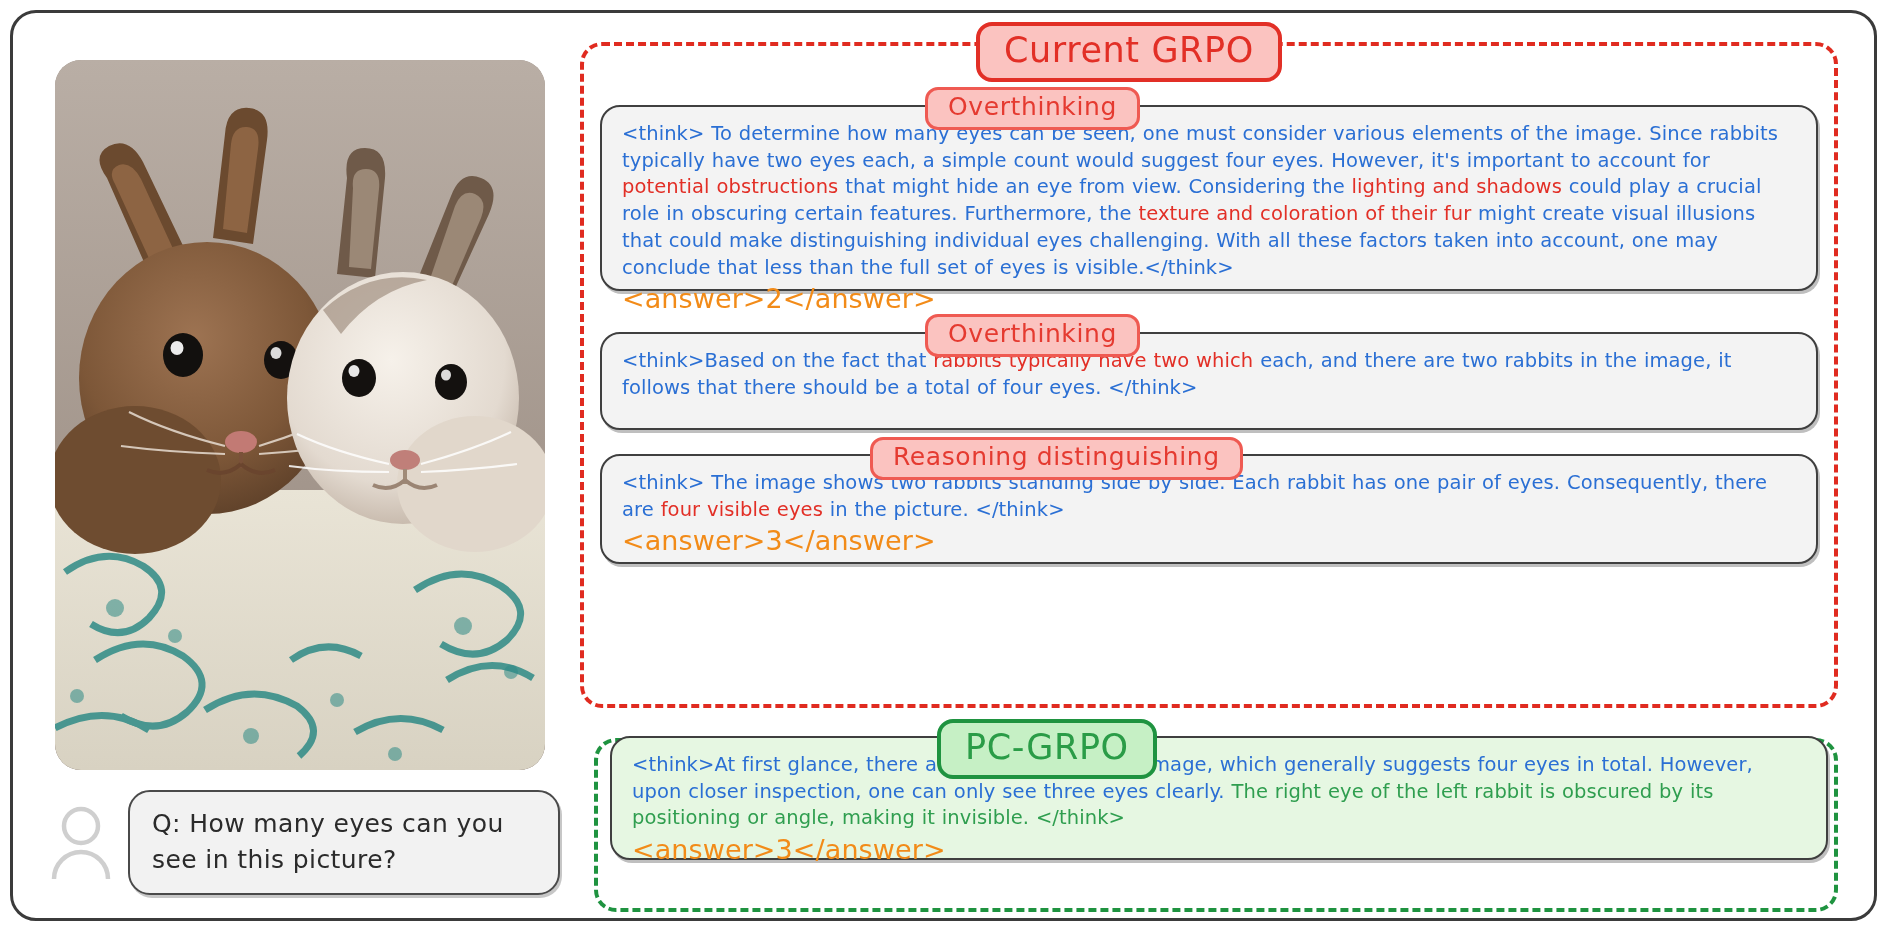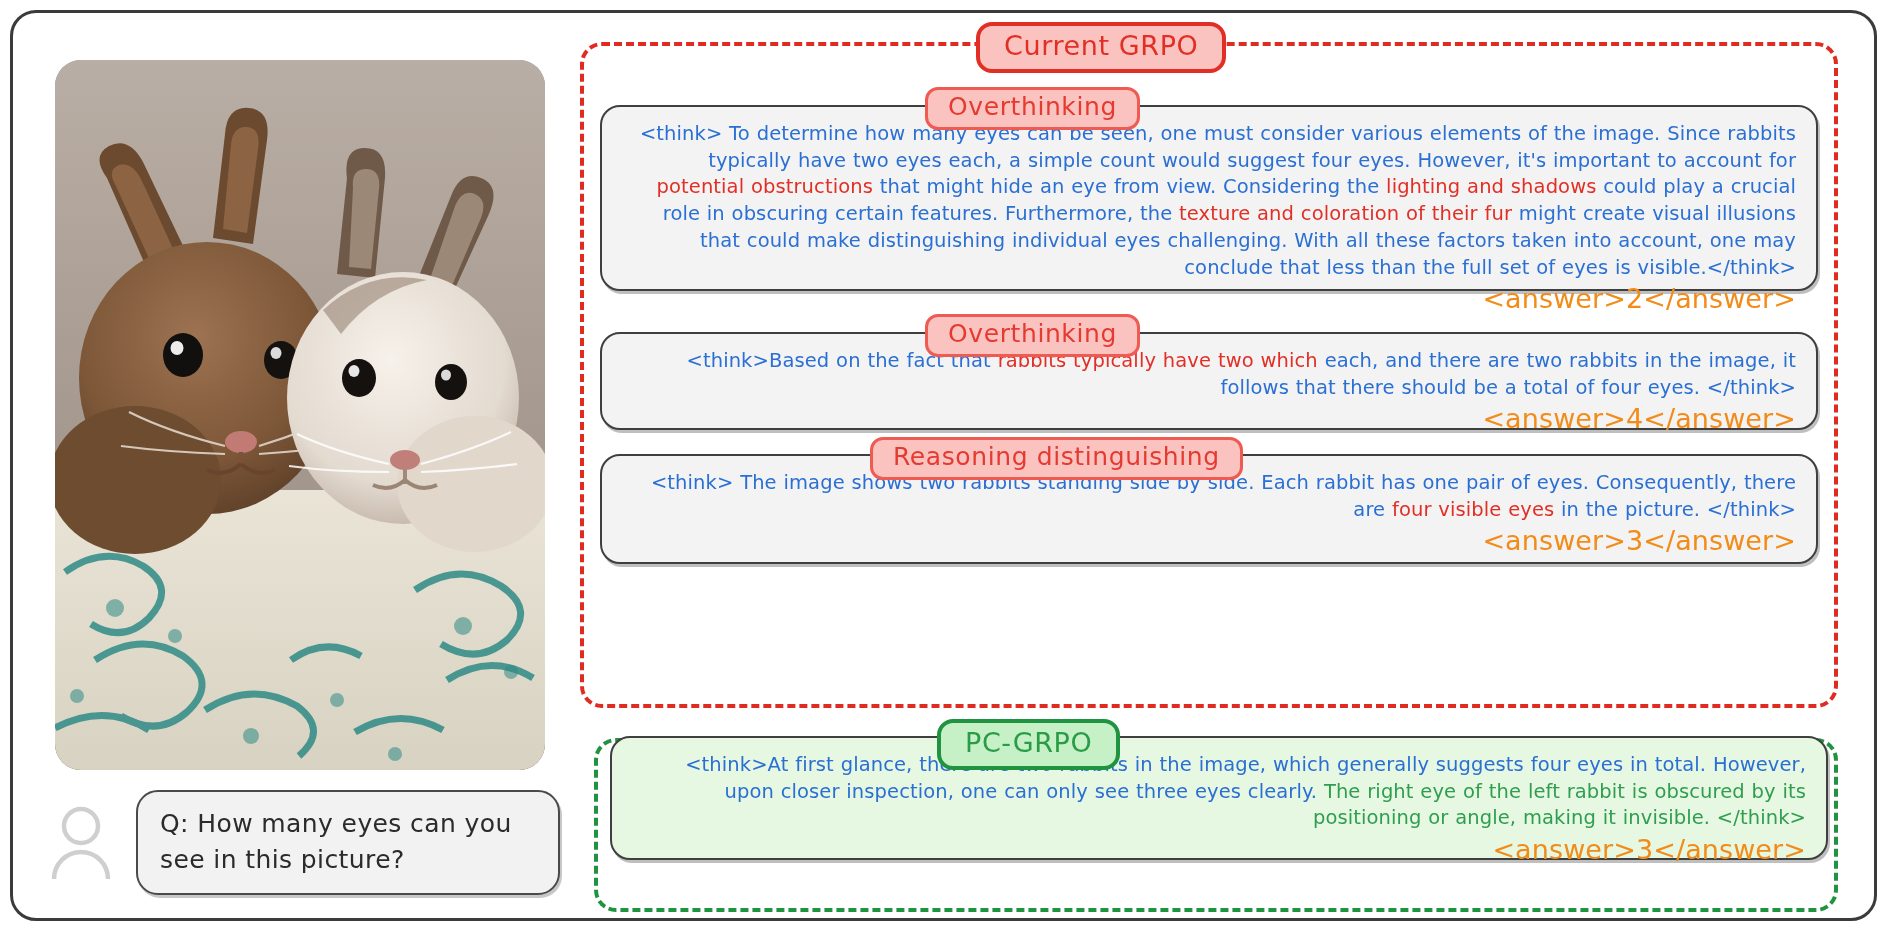--- a/index.html
+++ b/index.html
@@ -41,21 +41,21 @@
     background: #9b8f86;
   }
   .photo-svg { display:block; width:100%; height:100%; }
 
   .qrow {
     position: absolute;
     left: 8px; top: 750px;
     width: 510px; height: 105px;
     display: flex;
     align-items: center;
-    gap: 24px;
+    gap: 16px;
   }
   .avatar-icon {
     width: 62px; height: 76px;
     flex: 0 0 auto;
   }
   .bubble {
     flex: 1 1 auto;
     background: #f2f2f2;
     border: 2.5px solid #4a4a4a;
     border-radius: 22px;
@@ -93,21 +93,21 @@
     border: 4px dashed #1f9340;
   }
 
   
   .chip {
     position: absolute;
     z-index: 6;
     border-radius: 16px;
     padding: 6px 24px 9px 24px;
     font-family: "DejaVu Sans", sans-serif;
-    font-size: 27px;
+    font-size: 35px;
     line-height: 1.05;
     white-space: nowrap;
     letter-spacing: 0.6px;
   }
   .chip-red-major {
     background: #fbc3c0;
     border: 4.5px solid #e22f26;
     color: #e22f26;
   }
   .chip-red-minor {
@@ -130,21 +130,20 @@
   .chip-reasoning     { left: 290px; top: 415px; }
   .chip-pcgrpo        { left: 357px; top: 697px; }
 
   
   .card {
     position: absolute;
     border: 2.5px solid #3f3f3f;
     border-radius: 20px;
     padding: 14px 20px 12px 20px;
     box-shadow: 2px 3px 0 rgba(0,0,0,0.25);
-    text-align: right;
   }
   .card-grey  { background: #f3f3f3; }
   .card-green { background: #e6f7e2; }
 
   .card-overthinking { left: 20px; top: 83px;  width: 1218px; height: 186px; }
   .card-shortcutting { left: 20px; top: 310px; width: 1218px; height: 98px;  }
   .card-reasoning    { left: 20px; top: 432px; width: 1218px; height: 110px; }
   .card-pcgrpo       { left: 30px; top: 714px; width: 1218px; height: 124px; }
 
   .body-text {
@@ -297,21 +296,20 @@
     <div class="chip chip-red-minor chip-shortcutting">Overthinking</div>
     <div class="chip chip-red-minor chip-reasoning">Reasoning distinguishing</div>
 
     <div class="card card-grey card-overthinking">
       <div class="body-text"><span class="t-blue">&lt;think&gt; To determine how many eyes can be seen, one must consider various elements of the image. Since rabbits typically have two eyes each, a simple count would suggest four eyes. However, it's important to account for </span><span class="t-red">potential obstructions</span><span class="t-blue"> that might hide an eye from view. Considering the </span><span class="t-red">lighting and shadows</span><span class="t-blue"> could play a crucial role in obscuring certain features. Furthermore, the </span><span class="t-red">texture and coloration of their fur</span><span class="t-blue"> might create visual illusions that could make distinguishing individual eyes challenging. With all these factors taken into account, one may conclude that less than the full set of eyes is visible.&lt;/think&gt;</span></div>
       <div class="ansline">&lt;answer&gt;2&lt;/answer&gt;</div>
     </div>
 
     <div class="card card-grey card-shortcutting">
       <div class="body-text"><span class="t-blue">&lt;think&gt;Based on the fact that </span><span class="t-red">rabbits typically have two which</span><span class="t-blue"> each, and there are two rabbits in the image, it follows that there should be a total of four eyes. &lt;/think&gt;</span></div>
-      <div class="ansline">&lt;answer&gt;4&lt;/answer&gt;</div>
     </div>
 
     <div class="card card-grey card-reasoning">
       <div class="body-text"><span class="t-blue">&lt;think&gt; The image shows two rabbits standing side by side. Each rabbit has one pair of eyes. Consequently, there are </span><span class="t-red">four visible eyes</span><span class="t-blue"> in the picture. &lt;/think&gt;</span></div>
       <div class="ansline">&lt;answer&gt;3&lt;/answer&gt;</div>
     </div>
 
     <div class="card card-green card-pcgrpo">
       <div class="body-text"><span class="t-blue">&lt;think&gt;At first glance, there are two rabbits in the image, which generally suggests four eyes in total. However, upon closer inspection, one can only see three eyes clearly. </span><span class="t-green">The right eye of the left rabbit is obscured by its positioning or angle, making it invisible. &lt;/think&gt;</span></div>
       <div class="ansline">&lt;answer&gt;3&lt;/answer&gt;</div>

